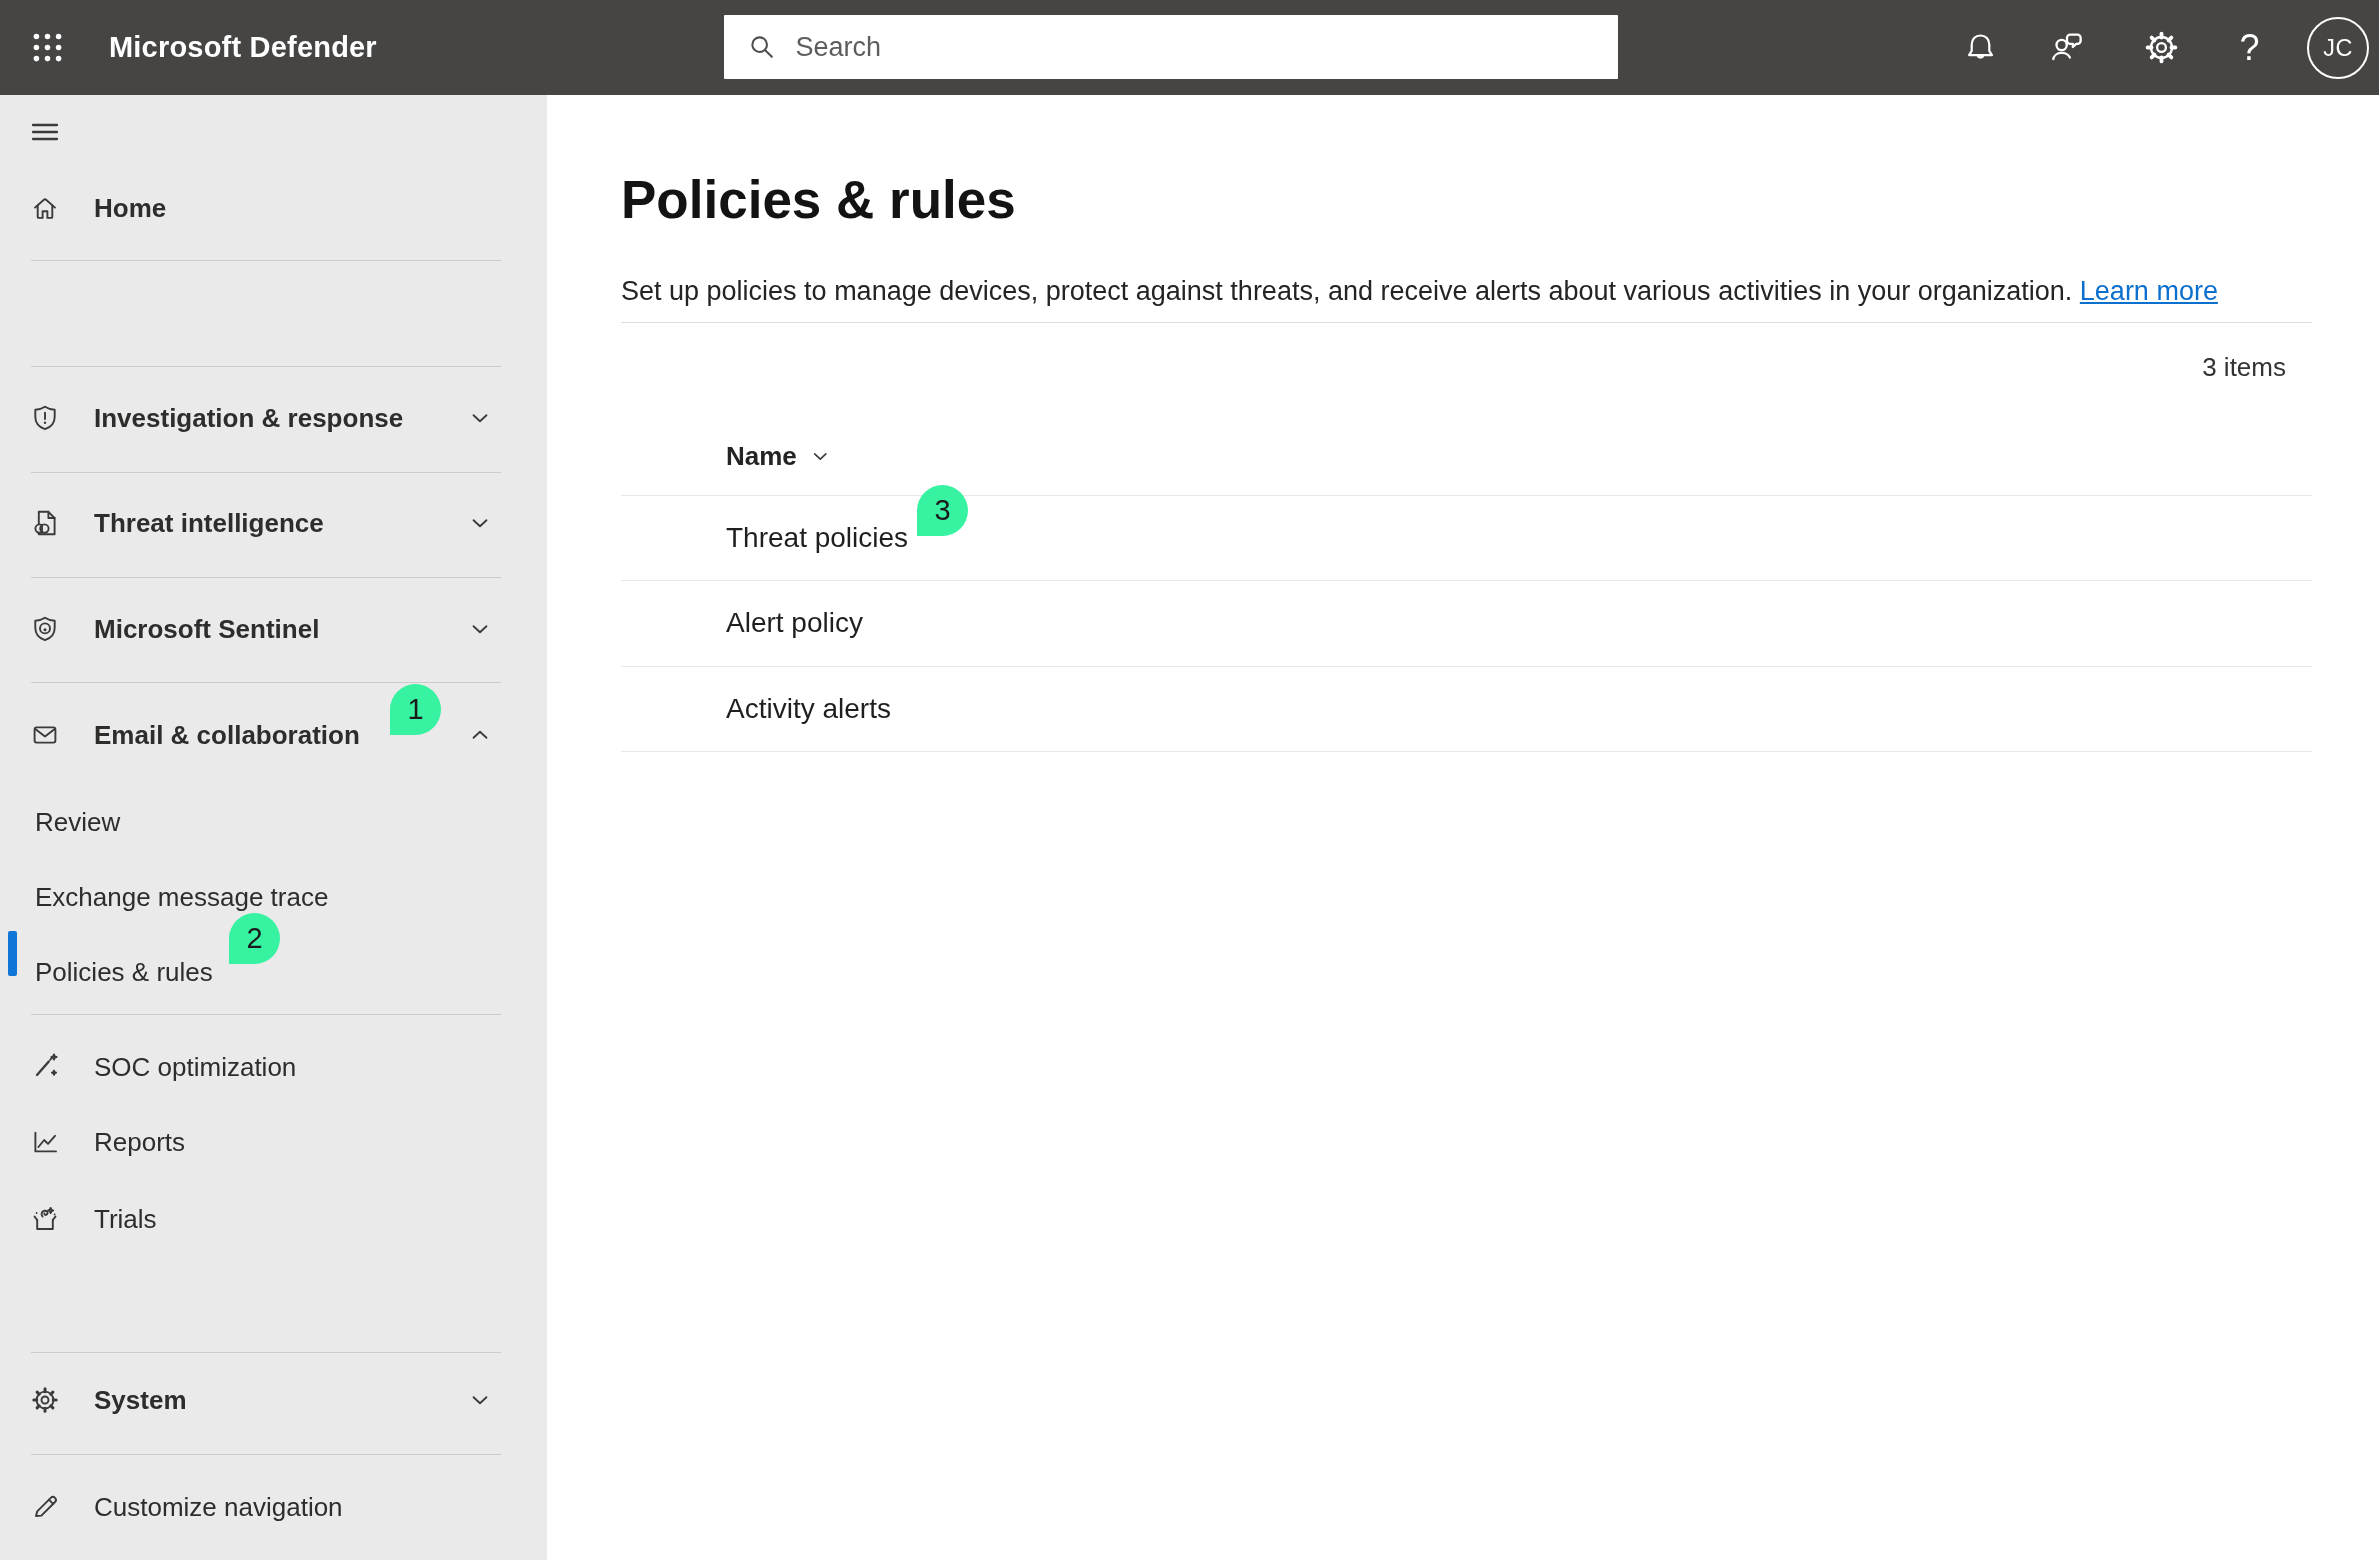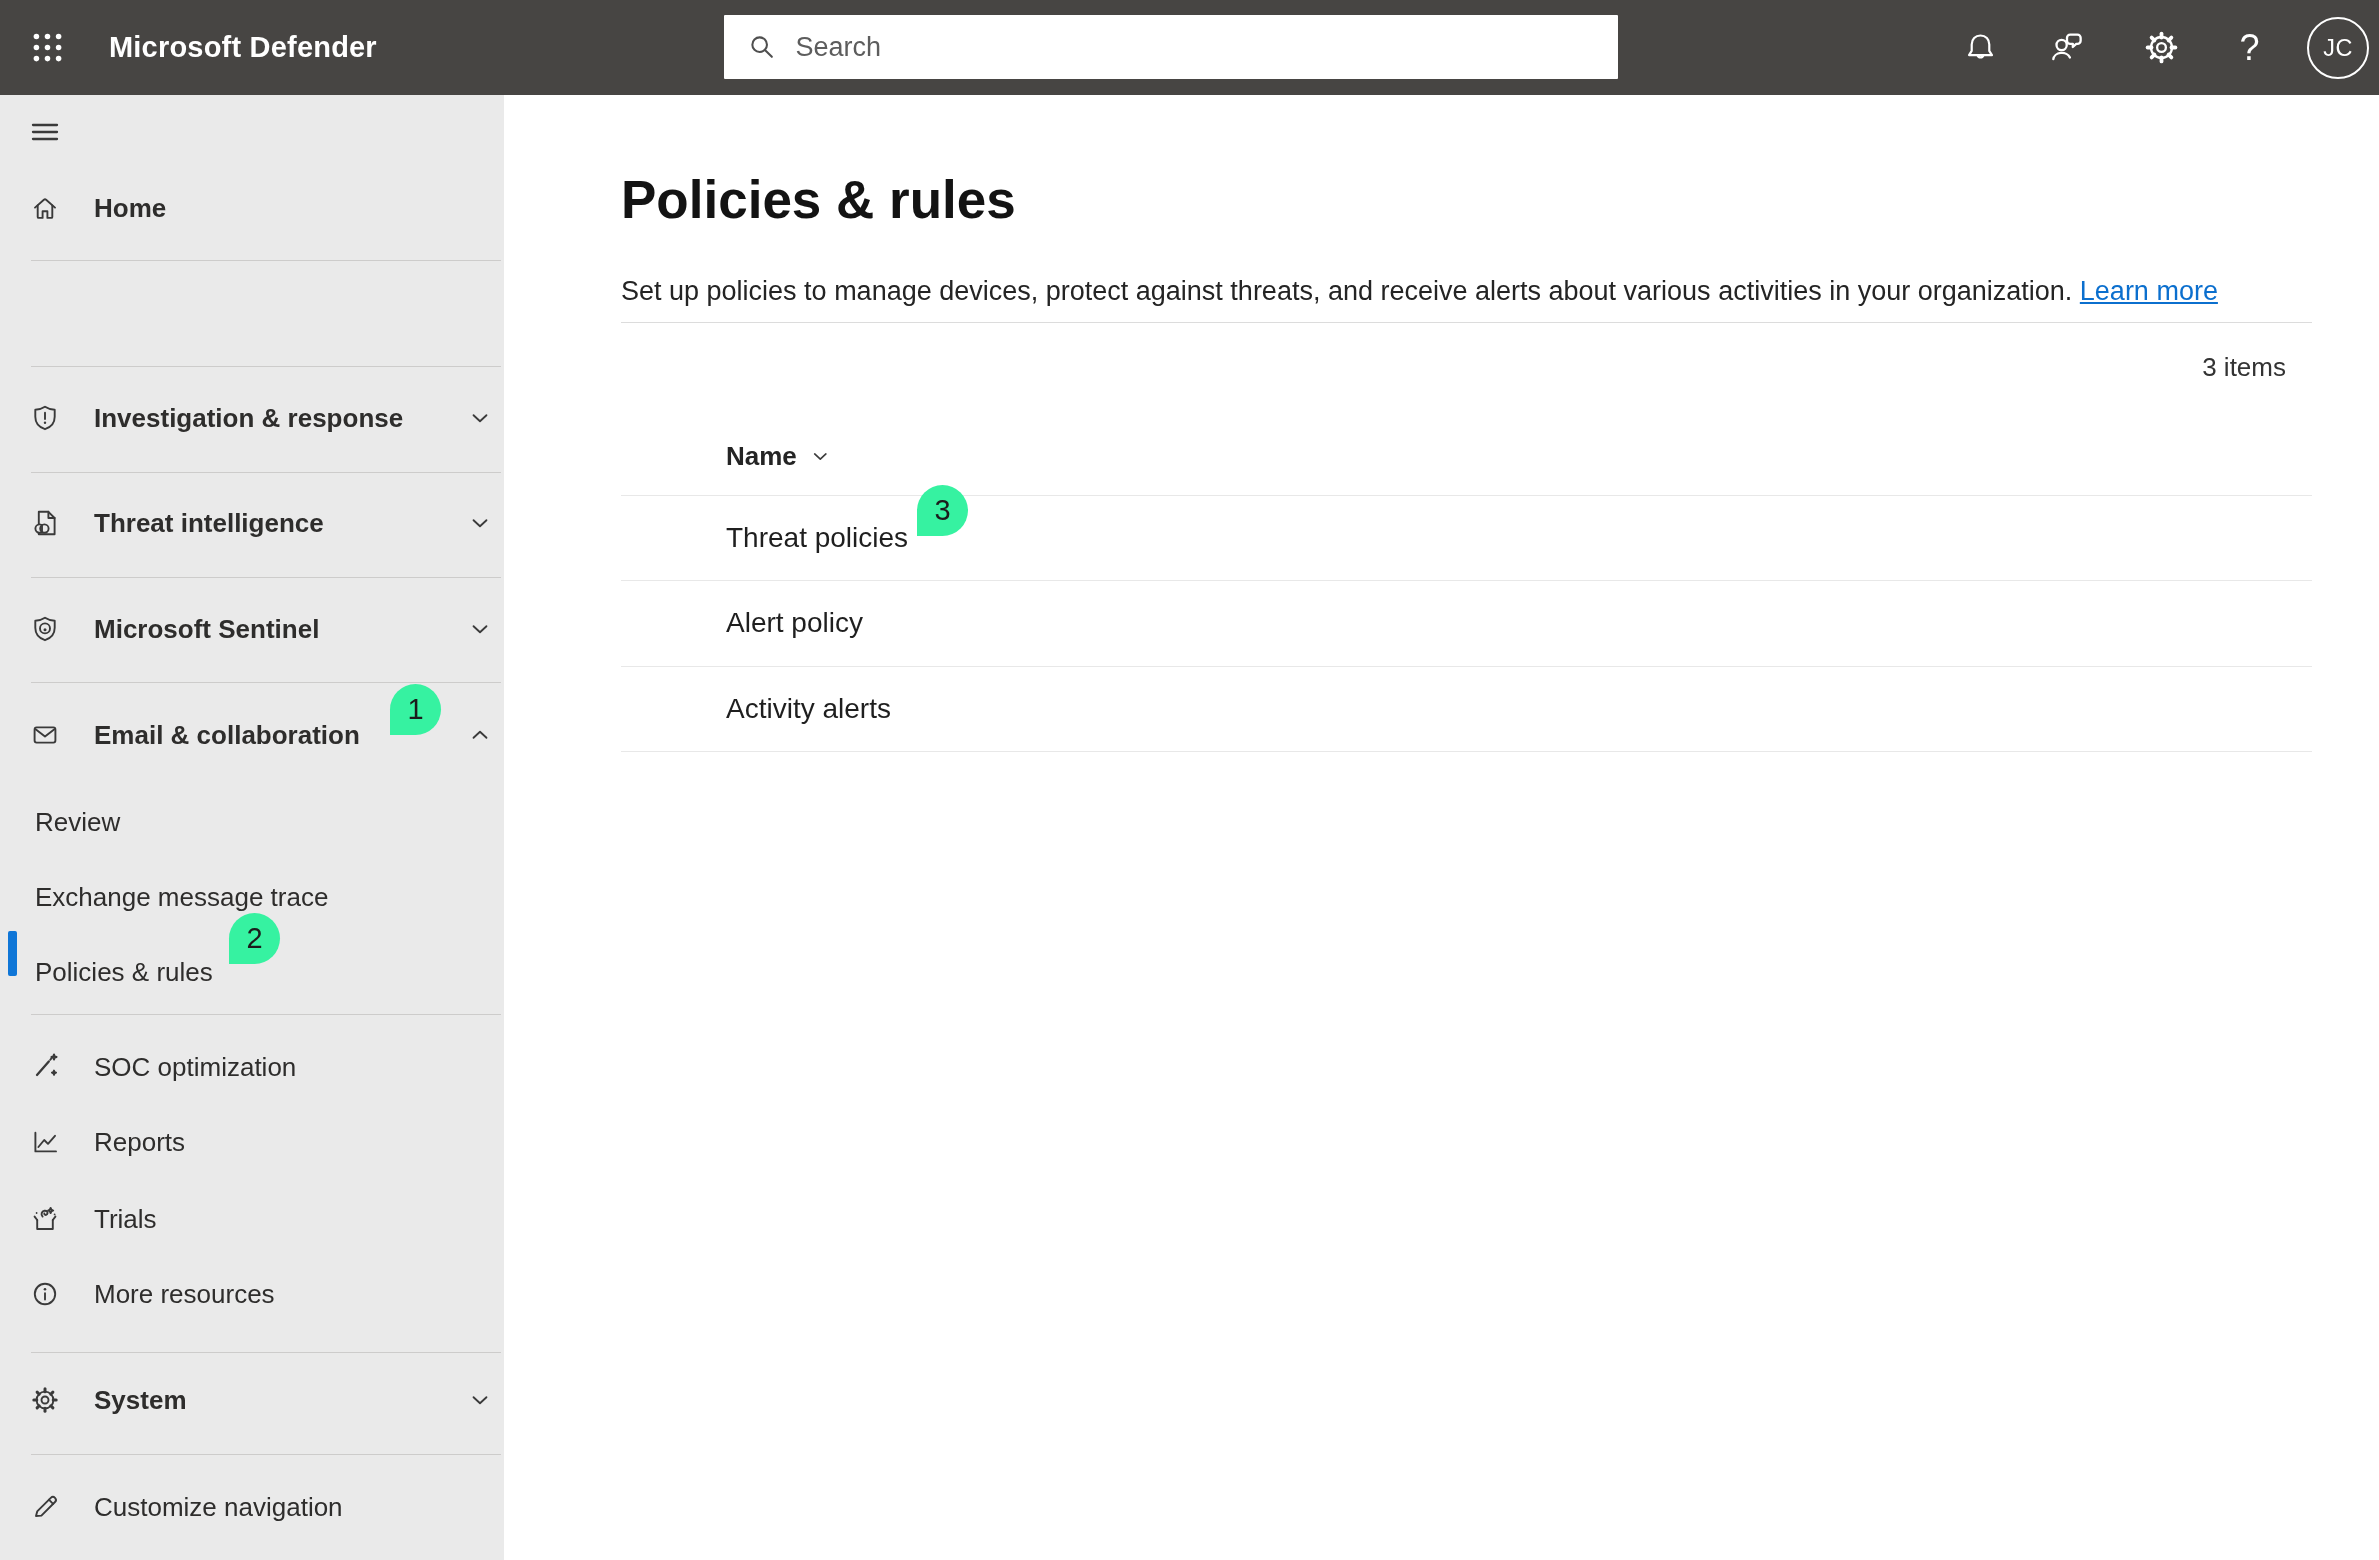--- a/index.html
+++ b/index.html
@@ -18,21 +18,21 @@
     font-family:"Liberation Sans","DejaVu Sans",sans-serif; background:transparent; }
   .searchbox input::placeholder { color:#5d5d5d; }
   .tb-iconbtn { position:absolute; top:24px; width:47px; height:47px; display:flex; align-items:center;
     justify-content:center; cursor:pointer; }
   .help-glyph { color:#fff; font-size:36px; font-weight:400; }
   .avatar { position:absolute; left:2307px; top:17px; width:62px; height:62px; border:2.3px solid #ffffff;
     border-radius:50%; display:flex; align-items:center; justify-content:center; color:#fff; font-size:23.4px;
     letter-spacing:0.5px; cursor:pointer; }
 
   
-  .sidebar { position:absolute; left:0; top:95px; width:504px; height:1466px; background:#eaeaea; z-index:10; }
+  .sidebar { position:absolute; left:0; top:95px; width:547px; height:1466px; background:#eaeaea; z-index:10; }
   .nav-row { position:absolute; left:0; width:530px; height:52px; display:flex; align-items:center; cursor:pointer; }
   .nav-icon { position:absolute; left:29px; width:32px; height:32px; display:flex; align-items:center; justify-content:center; }
   .nav-label { position:absolute; left:94px; font-size:26px; color:#2e2d2c; font-weight:600; white-space:nowrap; }
   .nav-label.plain { font-weight:400; }
   .nav-row .chev { position:absolute; left:468px; top:14px; }
   .sub-label { position:absolute; left:35px; font-size:26px; color:#2e2d2c; font-weight:400; white-space:nowrap;margin-top:20px; }
   .side-div { position:absolute; left:31px; width:470px; height:0.9px; background:#cdcccb; }
   .sel-bar { position:absolute; left:8.4px; top:930px; width:8.4px; height:45px; background:#0f76d7; border-radius:1.9px; }
 
   
@@ -252,30 +252,20 @@
         <path d="M8.2 17 L5.6 13.6 M23.8 17 L26.4 13.6"></path>
         <path d="M13.6 13.6 C11.6 11.6 12.6 8.2 15.4 7.8 C17.9 7.4 19.4 9.5 18.1 11.2 C17.1 12.5 15.1 12 15.3 10.4"></path>
         <path d="M21.6 4.9 l0.8 1.8 1.8 0.8 -1.8 0.8 -0.8 1.8 -0.8 -1.8 -1.8 -0.8 1.8 -0.8 Z"></path>
         <circle cx="7.6" cy="10" r="0.9" fill="#3a3a3a" stroke="none"></circle>
         <circle cx="25.6" cy="11.4" r="0.9" fill="#3a3a3a" stroke="none"></circle>
       </svg>
     </span>
     <span class="nav-label plain">Trials</span>
   </div>
 
-  <div class="nav-row" style="top:1173px;">
-    <span class="nav-icon">
-      <svg width="32" height="32" viewBox="0 0 32 32" fill="none" stroke="#3a3a3a" stroke-width="1.9" stroke-linecap="round" stroke-linejoin="round">
-        <circle cx="16" cy="16" r="10.2"></circle>
-        <line x1="16" y1="15.2" x2="16" y2="21.6"></line>
-        <circle cx="16" cy="11.2" r="1.3" fill="#3a3a3a" stroke="none"></circle>
-      </svg>
-    </span>
-    <span class="nav-label plain">More resources</span>
-  </div>
   <div class="side-div" style="top:1257px;"></div>
 
   <div class="nav-row" style="top:1279px;">
     <span class="nav-icon">
       <svg width="32" height="32" viewBox="0 0 32 32" fill="none" stroke="#3a3a3a" stroke-linecap="round">
         <circle cx="16" cy="16" r="8.4" stroke-width="1.9"></circle>
         <circle cx="16" cy="16" r="3.5" stroke-width="1.9"></circle>
         <g stroke-width="3">
           <line x1="24.2" y1="16" x2="27.2" y2="16"></line>
             <line x1="21.8" y1="21.8" x2="23.9" y2="23.9"></line>

